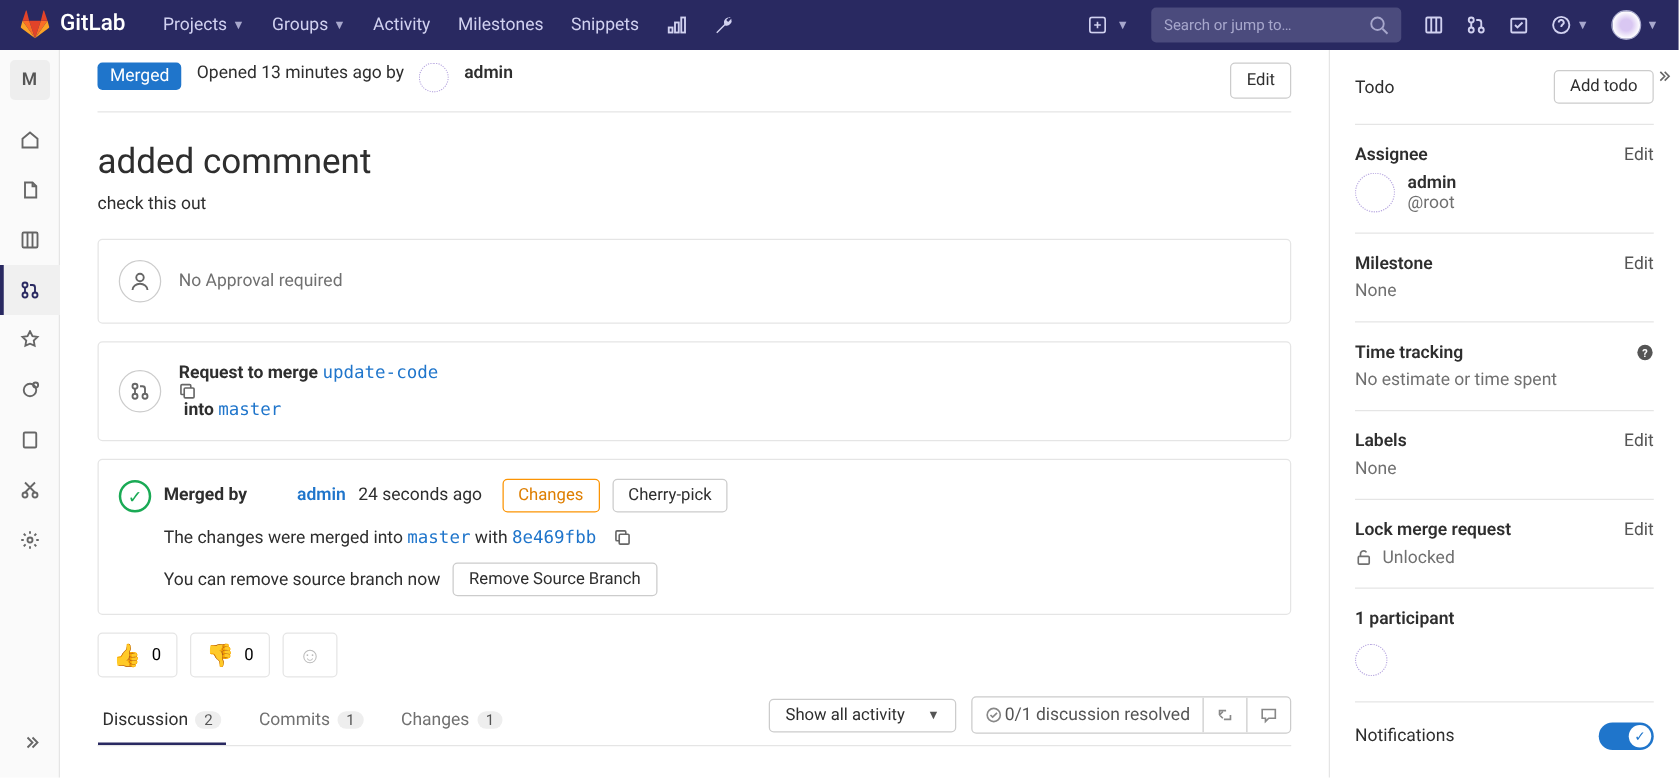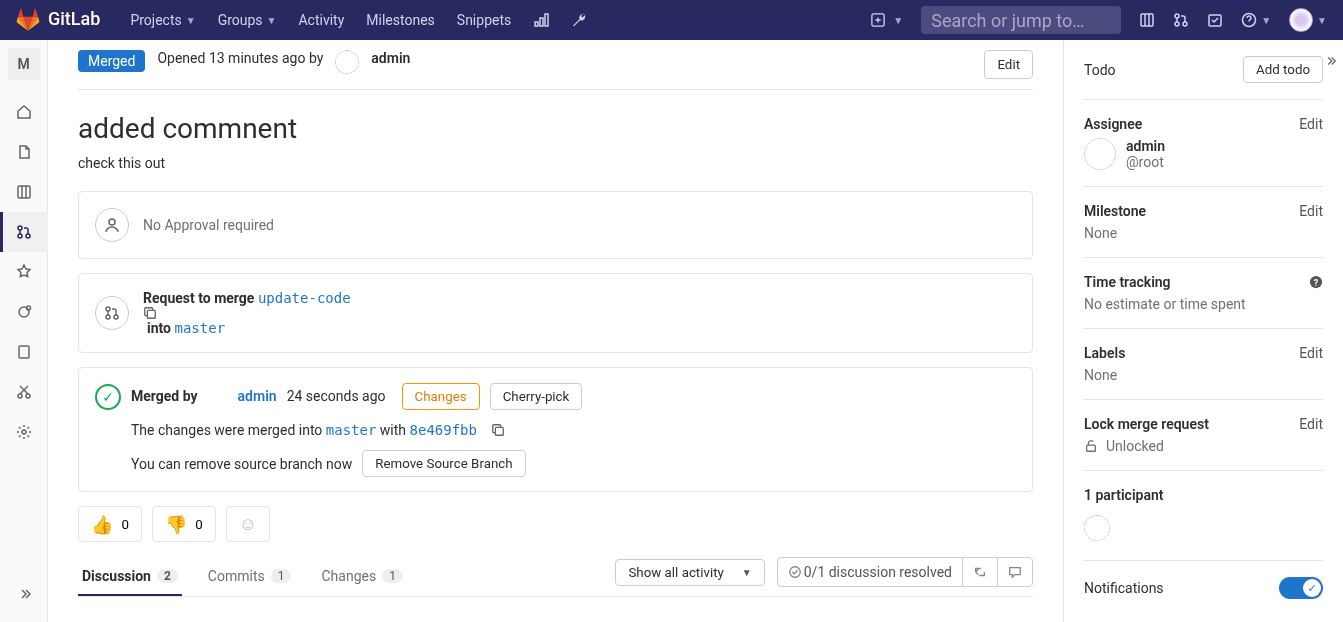--- a/index.html
+++ b/index.html
@@ -7,21 +7,21 @@
 a{text-decoration:none;color:inherit}
 
 
 .topnav{display:flex;align-items:center;height:40px;background:#292961;color:#fff;padding:0 16px}
 .topnav .brand{display:flex;align-items:flex-start;gap:8px;font-size:18px;font-weight:500}
 .topnav .logo{width:24px;height:24px}
 .topnav .navlinks{display:flex;align-items:center;margin-left:20px;gap:2px}
 .topnav .navlink{padding:8px 10px;color:#d1d1f0;display:flex;align-items:center;gap:4px;font-size:14px}
 .topnav .spacer{flex:1}
 .topnav .search{display:flex;align-items:center;background:#4b4b7d;border-radius:4px;height:28px;padding:0 10px;width:200px}
-.topnav .search input{background:none;border:none;outline:none;color:#bef264;flex:1;font-size:18px}
+.topnav .search input{background:none;border:none;outline:none;color:#bef264;flex:1;font-size:12px}
 .topnav .search input::placeholder{color:#a7a7cc}
 .topnav .righticons{display:flex;align-items:center;gap:18px;margin-left:18px;color:#d1d1f0}
 .topnav .avatar{width:24px;height:24px;border-radius:50%;background:radial-gradient(circle,#d9c7f2 30%,#fff 70%);border:1px solid #a7a7cc}
 .chev{font-size:10px;color:#a7a7cc}
 
 
 .leftbar{position:absolute;left:0;top:40px;bottom:0;width:48px;background:#fafafa;border-right:1px solid #e5e5e5;display:flex;flex-direction:column;align-items:center;padding-top:8px}
 .leftbar .projbadge{width:32px;height:32px;border-radius:4px;background:#eee;display:flex;align-items:center;justify-content:center;font-weight:600;color:#555;margin-bottom:12px}
 .leftbar .icn{width:48px;height:40px;display:flex;align-items:center;justify-content:center;color:#666}
 .leftbar .icn.active{box-shadow:inset 3px 0 0 #292961;background:#f0f0f0;color:#292961}
@@ -49,21 +49,21 @@
 .link{color:#1f75cb}
 .indent{margin-left:36px}
 
 .reactions{display:flex;gap:10px;margin:14px 0}
 .reactbtn{border:1px solid #e5e5e5;border-radius:4px;padding:6px 12px;display:flex;align-items:center;gap:8px;background:#fff}
 .reactbtn .emoji{font-size:18px}
 .reactbtn.addemoji{color:#bbb}
 
 .tabs{display:flex;align-items:center;border-bottom:1px solid #e5e5e5;margin-top:10px}
 .tab{padding:12px 4px;margin-right:22px;display:flex;align-items:center;gap:6px;color:#707070}
-.tab.active{color:#2e2e2e;font-weight:700;box-shadow:inset 0 -2px 0 #292961}
+.tab.active{color:#2e2e2e;font-weight:400;box-shadow:inset 0 -2px 0 #292961}
 .tab .count{background:#eee;border-radius:10px;padding:0 7px;font-size:12px;color:#555}
 .tabs .right{margin-left:auto;display:flex;gap:12px;align-items:center;padding-bottom:8px}
 .pillgroup{display:flex;border:1px solid #ccc;border-radius:4px;overflow:hidden}
 .pillgroup>div{padding:6px 10px;display:flex;align-items:center;gap:2px;color:#555}
 .pillgroup>div+div{border-left:1px solid #ccc}
 
 
 .rightbar{position:absolute;right:0;top:40px;bottom:0;width:280px;border-left:1px solid #e5e5e5;background:#fff;padding:0 20px;overflow:auto}
 .rb-section{border-bottom:1px solid #e5e5e5;padding:16px 0}
 .rb-section:last-child{border-bottom:none}

